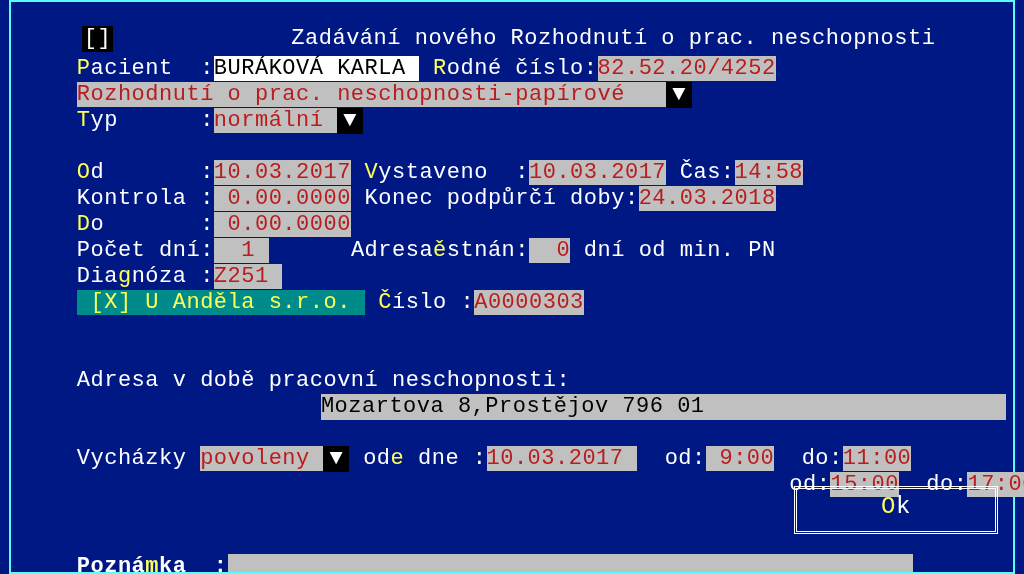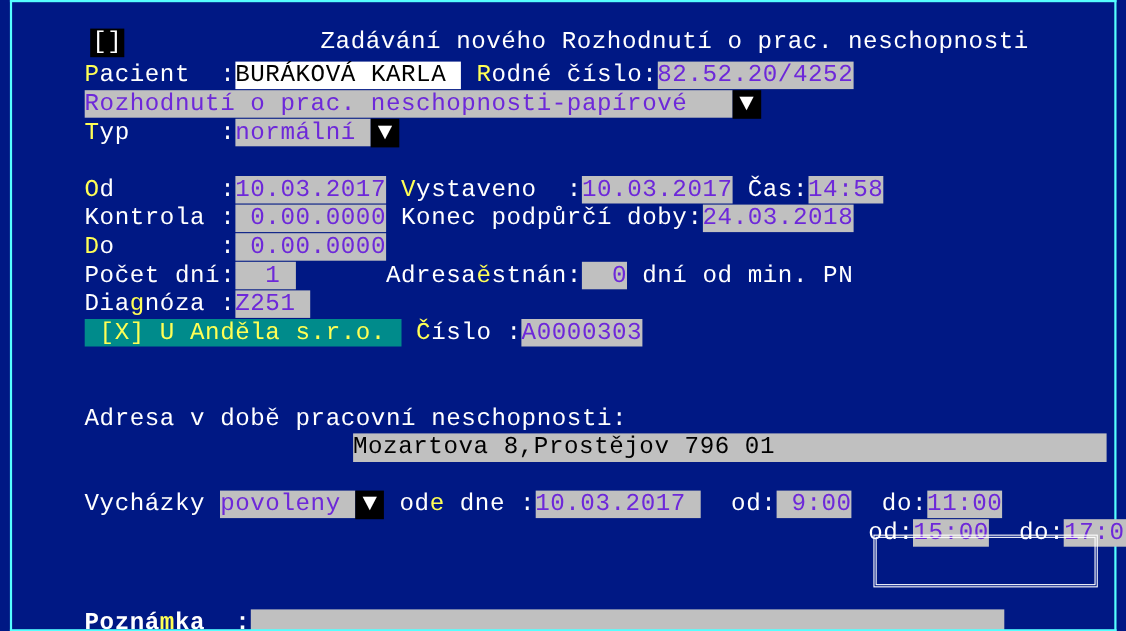--- a/index.html
+++ b/index.html
@@ -49,21 +49,21 @@
   .row {
     position: absolute;
     left: 22px;
     right: 18px;
     height: 26px;
     white-space: pre;
   }
   .hl { color: #ffff55; } 
   .field {
     background: #c0c0c0;
-    color: #6d28d9;
+    color: #b91c1c;
   }
   .field-white {
     background: #ffffff;
     color: #000000;
   }
   .field-cyan {
     background: #008b8b;
     color: #ffff55;
   }
   .field-cyan .br { color: #ffffff; }
@@ -181,15 +181,16 @@
   <div class="row" style="top:446px;">
     <span>                                                  </span><span>  od:</span><span class="field">15:00</span><span>  do:</span><span class="field">17:00</span>
   </div>
 
   <div class="row" style="top:528px;font-weight:bold;">
     <span>Pozná</span><span class="hl">m</span><span>ka  :</span><span class="field">                                                  </span>
   </div>
 
   <div class="ok-box">
     <div class="ok-border"></div>
+    <div class="ok-label"><span class="hl">O</span><span>k</span></div>
   </div>
 
 </div>
 
 </body></html>

